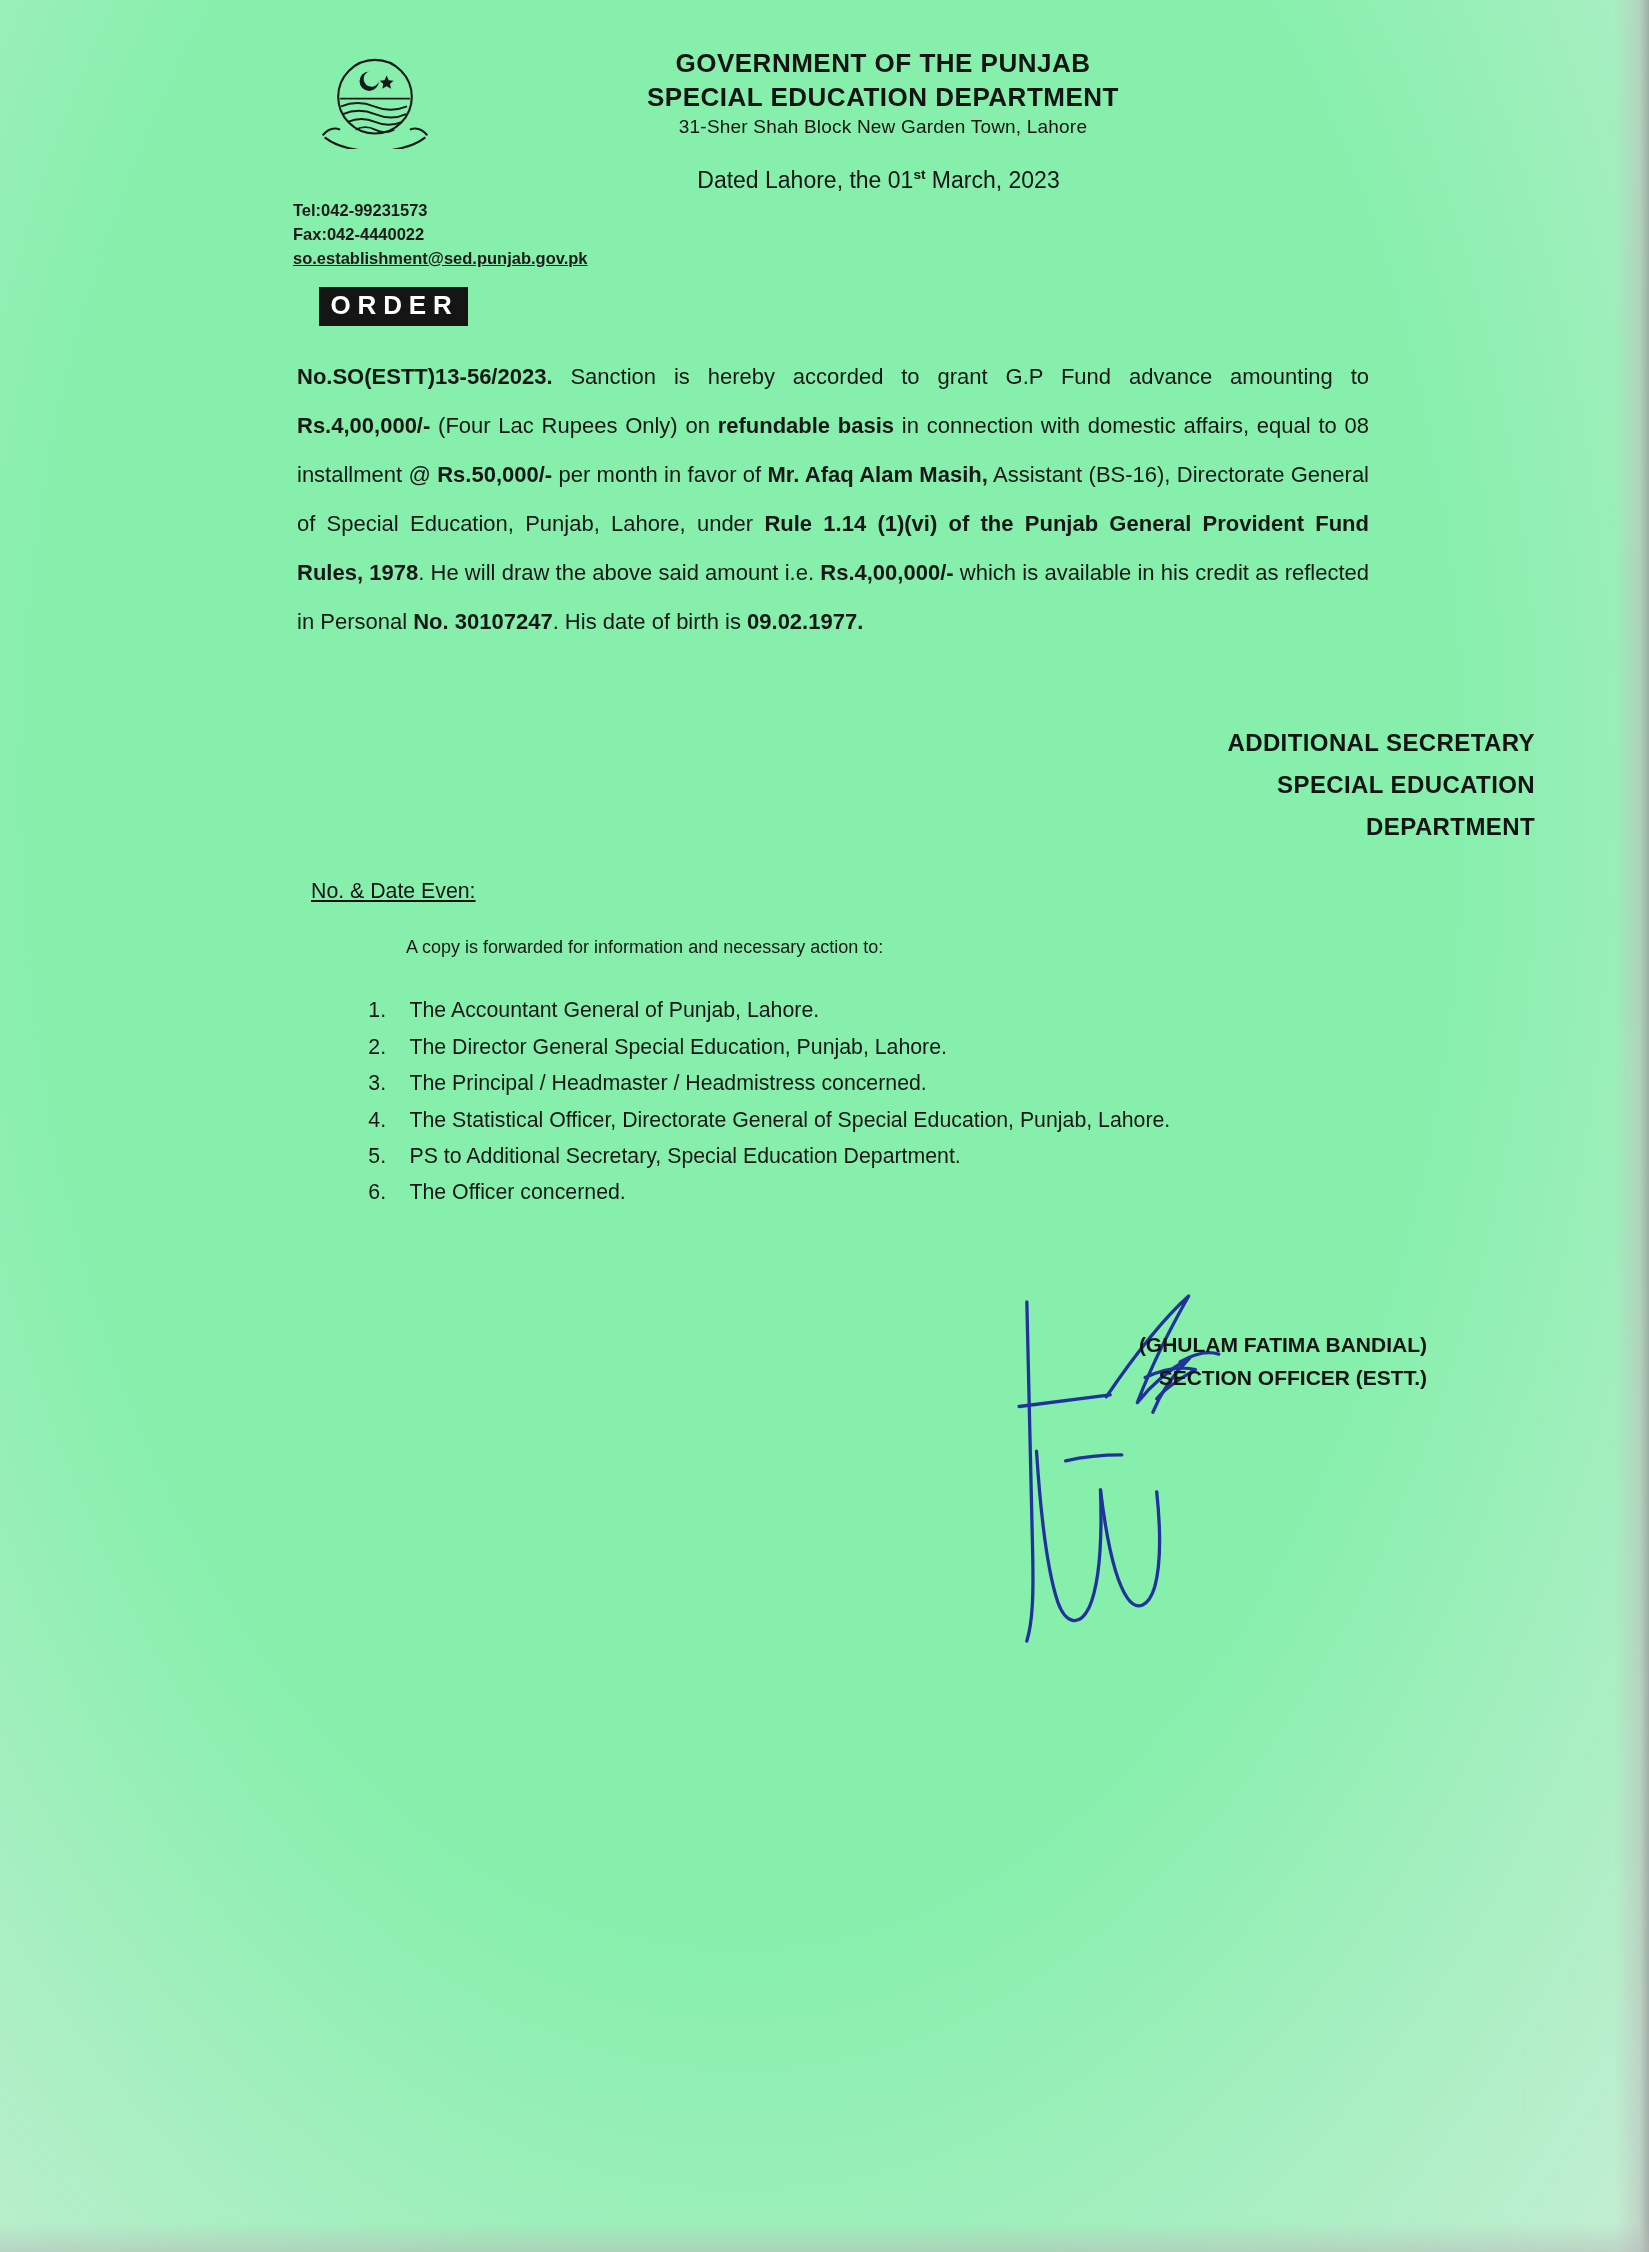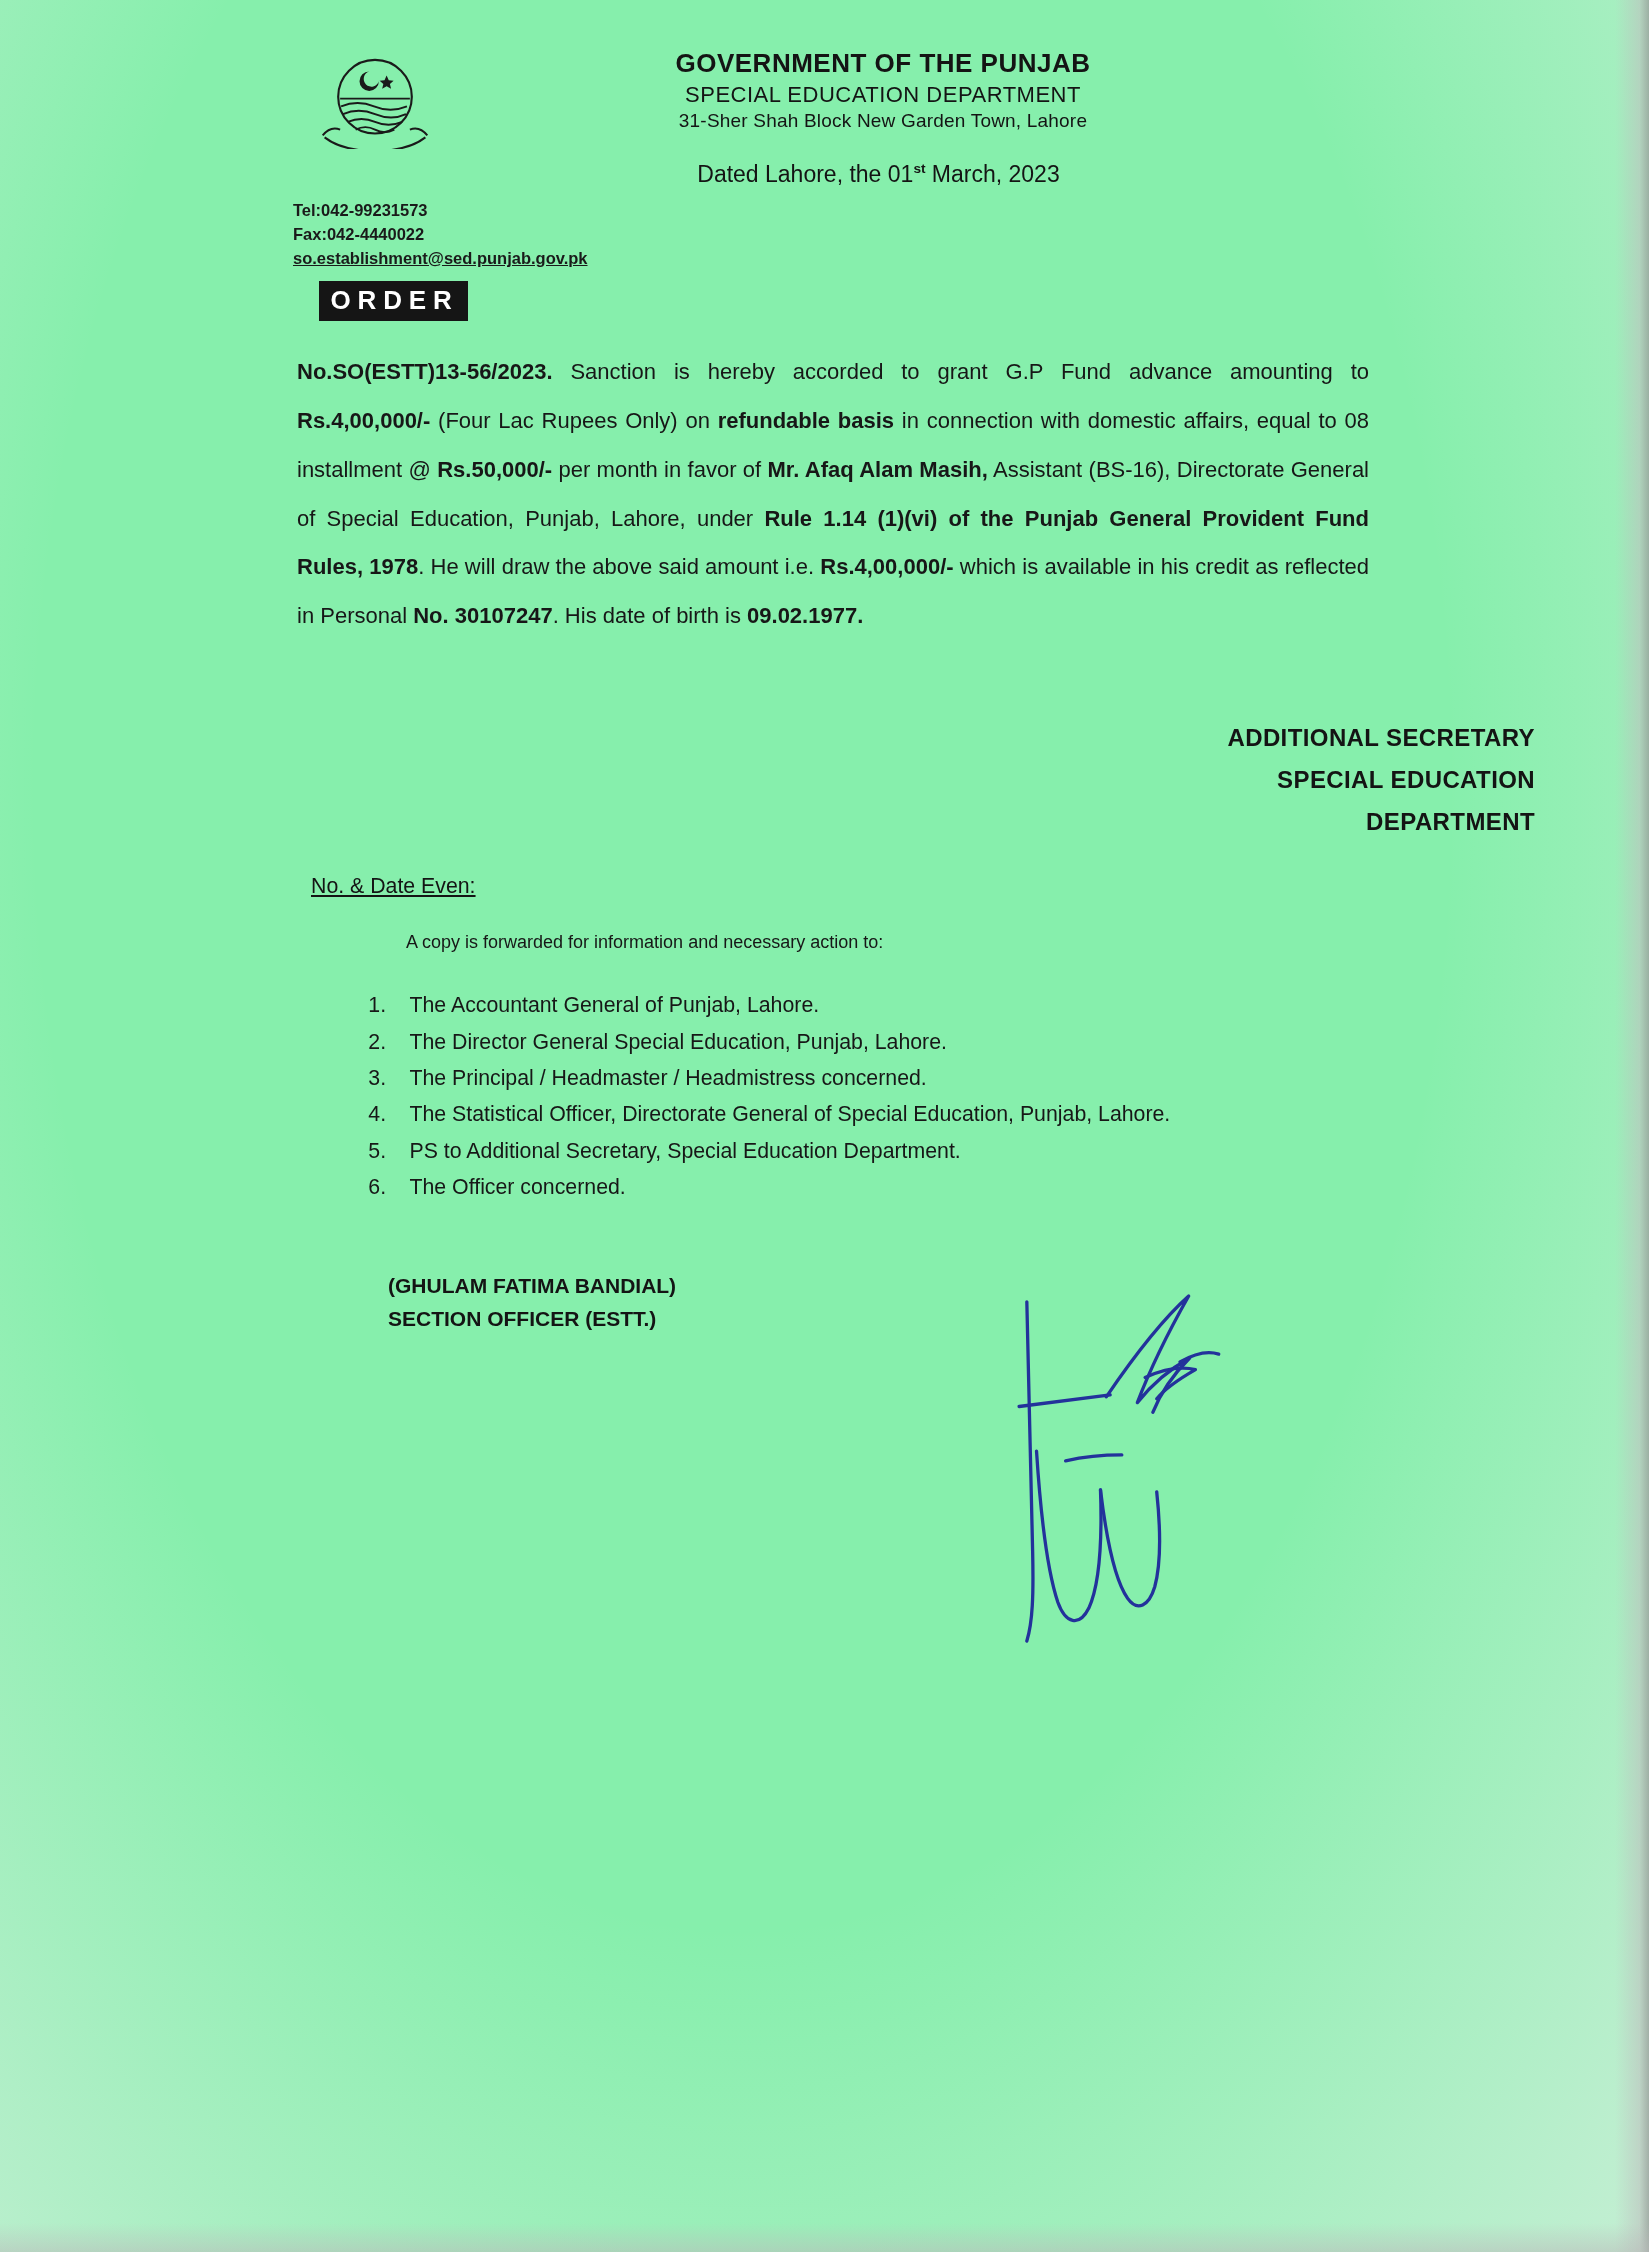--- a/index.html
+++ b/index.html
@@ -62,22 +62,22 @@
     margin-left: 116px;
     color: #141414;
   }
   .gov-line1 {
     font-size: 26px;
     font-weight: bold;
     letter-spacing: 0.5px;
     line-height: 1.3;
   }
   .gov-line2 {
-    font-size: 22px;
-    font-weight: normal;
+    font-size: 26px;
+    font-weight: bold;
     letter-spacing: 0.5px;
     line-height: 1.3;
   }
   .gov-address {
     font-size: 19px;
     font-weight: normal;
     margin-top: 1px;
     letter-spacing: 0.2px;
   }
   .dated-line {
@@ -179,22 +179,22 @@
   
   .signature-svg {
     position: absolute;
     left: 990px;
     top: 1261px;
     width: 252px;
     height: 417px;
     pointer-events: none;
   }
   .signer {
-    margin-top: 64px;
-    text-align: left;
+    margin-top: 118px;
+    text-align: right;
     padding-left: 388px;
     padding-right: 223px;
     font-size: 21px;
     font-weight: bold;
     line-height: 1.6;
     color: #141414;
   }
 </style>
 </head>
 <body>

